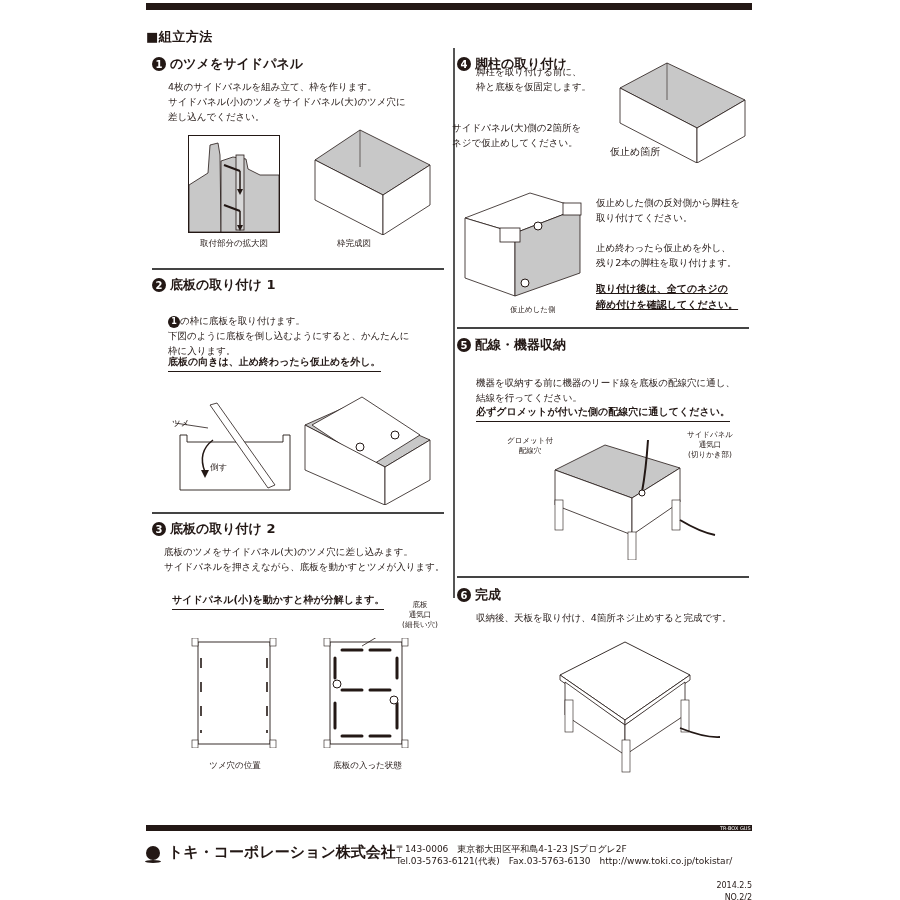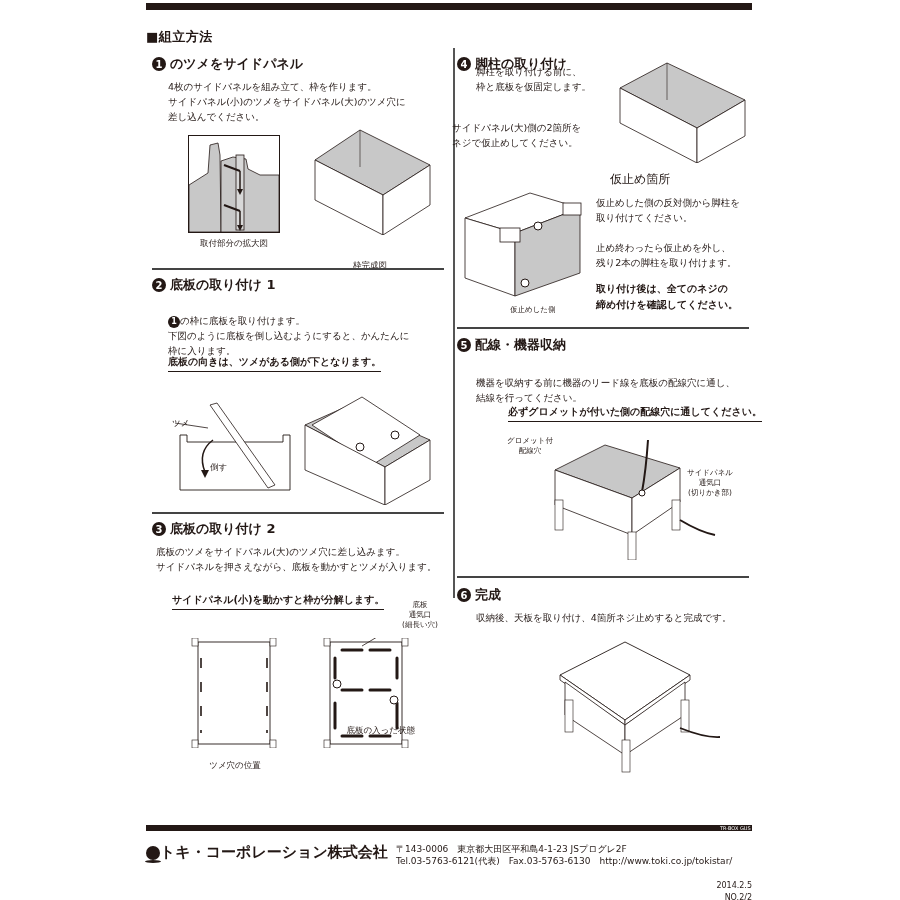--- a/index.html
+++ b/index.html
@@ -12,21 +12,21 @@
   .hr { height:1.5px; background:#444; }
   .sec-head { font-size:13px; font-weight:bold; display:flex; align-items:center; gap:4px; }
   .num { display:inline-flex; width:14px; height:14px; border-radius:50%; background:#231815; color:#fff;
          font-size:10px; font-weight:bold; align-items:center; justify-content:center; }
   .body-text { font-size:9.5px; line-height:15px; white-space:pre-line; }
   .under { font-size:10px; font-weight:bold; border-bottom:1.5px solid #231815; padding-bottom:2px; display:inline-block; }
   .caption { font-size:8.5px; text-align:center; }
   .label-sm { font-size:7.5px; line-height:10px; text-align:center; white-space:pre-line; }
   .bottombar { left:146px; top:825px; width:606px; height:6px; background:#231815; }
   .bottombar-code { left:720px; top:825px; font-size:5px; color:#fff; }
-  .logo { left:146px; top:843px; display:flex; align-items:center; gap:0; font-size:15px; font-weight:bold; }
+  .logo { left:146px; top:843px; display:flex; align-items:center; gap:8px; font-size:15px; font-weight:bold; }
   .logo-mark { width:14px; height:14px; border-radius:50%; background:#231815; position:relative; }
   .logo-mark:after { content:""; position:absolute; left:-1px; top:14px; width:16px; height:3px; border-radius:50%; background:#231815; }
   .addr { left:396px; top:843px; font-size:9px; line-height:12px; white-space:pre-line; }
   .date { left:700px; top:880px; width:52px; text-align:right; font-size:8px; line-height:12px; }
   svg { position:absolute; }
 </style>
 </head>
 <body>
 
 <div class="abs topbar"></div>
@@ -54,35 +54,35 @@
   <polygon points="49,90 55,90 52,96" fill="#231815"></polygon>
 </svg>
 <div class="abs caption" style="left:188px;top:238px;width:92px;">取付部分の拡大図</div>
 
 <svg style="left:305px;top:125px;" width="135" height="110">
   <polygon points="10,35 55,5 125,40 78,70" fill="#c8c8c8" stroke="#231815" stroke-width="0.8"></polygon>
   <polygon points="10,35 78,70 78,110 10,75" fill="#fff" stroke="#231815" stroke-width="0.8"></polygon>
   <polygon points="78,70 125,40 125,80 78,110" fill="#fff" stroke="#231815" stroke-width="0.8"></polygon>
   <line x1="55" y1="5" x2="55" y2="42" stroke="#231815" stroke-width="0.6"></line>
 </svg>
-<div class="abs caption" style="left:330px;top:238px;width:80px;margin-top:22px;">枠完成図</div>
+<div class="abs caption" style="left:314px;top:238px;width:80px;">枠完成図</div>
 
 <div class="abs hr" style="left:152px;top:268px;width:292px;"></div>
 
 <div class="abs sec-head" style="left:152px;top:276px;">
   <span class="num">2</span>
   <span>底板の取り付け 1</span>
 </div>
 <div class="abs body-text" style="left:168px;top:298px;">
   <span class="num" style="width:12px;height:12px;font-size:8px;vertical-align:middle;">1</span><span>の枠に底板を取り付けます。
 下図のように底板を倒し込むようにすると、かんたんに
 枠に入ります。</span>
 </div>
 <div class="abs" style="left:168px;top:350px;">
-  <span class="under">底板の向きは、ツメがある側が下となります。</span>
+  <span class="under">底板の向きは、止め終わったら仮止めを外し。</span>
 </div>
 
 <svg style="left:175px;top:400px;" width="120" height="95">
   <path d="M5 35 L5 90 L115 90 L115 35 L108 35 L108 42 L12 42 L12 35Z" fill="#fff" stroke="#231815" stroke-width="0.9"></path>
   <polygon points="35,5 42,3 100,85 93,88" fill="#fff" stroke="#231815" stroke-width="0.8"></polygon>
   <line x1="0" y1="23" x2="33" y2="28" stroke="#231815" stroke-width="0.8"></line>
   <path d="M38 40 Q22 52 30 72" fill="none" stroke="#231815" stroke-width="1.5"></path>
   <polygon points="26,70 34,70 30,78" fill="#231815"></polygon>
 </svg>
 <div class="abs" style="left:172px;top:418px;font-size:8.5px;text-align:center;">ツメ</div>
@@ -96,21 +96,21 @@
   <circle cx="60" cy="52" r="4" fill="#fff" stroke="#231815"></circle>
   <circle cx="95" cy="40" r="4" fill="#fff" stroke="#231815"></circle>
 </svg>
 
 <div class="abs hr" style="left:152px;top:512px;width:292px;"></div>
 
 <div class="abs sec-head" style="left:152px;top:520px;">
   <span class="num">3</span>
   <span>底板の取り付け 2</span>
 </div>
-<div class="abs body-text" style="left:156px;top:544px;">底板のツメをサイドパネル(大)のツメ穴に差し込みます。
+<div class="abs body-text" style="left:164px;top:544px;">底板のツメをサイドパネル(大)のツメ穴に差し込みます。
 サイドパネルを押さえながら、底板を動かすとツメが入ります。</div>
 <div class="abs" style="left:172px;top:588px;">
   <span class="under">サイドパネル(小)を動かすと枠が分解します。</span>
 </div>
 <div class="abs label-sm" style="left:395px;top:600px;width:50px;text-align:center;">底板
 通気口
 (細長い穴)</div>
 
 <svg style="left:190px;top:638px;" width="90" height="110">
   <rect x="8" y="4" width="72" height="102" fill="#fff" stroke="#231815" stroke-width="0.9"></rect>
@@ -138,71 +138,71 @@
       <line x1="48" y1="98" x2="68" y2="98"></line>
     <line x1="13" y1="20" x2="13" y2="40"></line>
       <line x1="13" y1="65" x2="13" y2="90"></line>
     <line x1="75" y1="20" x2="75" y2="40"></line>
       <line x1="75" y1="65" x2="75" y2="90"></line>
   </g>
   <circle cx="15" cy="46" r="4" fill="#fff" stroke="#231815"></circle>
   <circle cx="72" cy="62" r="4" fill="#fff" stroke="#231815"></circle>
   <line x1="40" y1="8" x2="70" y2="-10" stroke="#231815" stroke-width="0.8"></line>
 </svg>
-<div class="abs caption" style="left:320px;top:725px;width:95px;text-align:right;">底板の入った状態</div>
+<div class="abs caption" style="left:320px;top:760px;width:95px;">底板の入った状態</div>
 
 <div class="abs sec-head" style="left:457px;top:55px;">
   <span class="num">4</span>
   <span>脚柱の取り付け</span>
 </div>
 <div class="abs body-text" style="left:476px;top:64px;">脚柱を取り付ける前に、
 枠と底板を仮固定します。</div>
 <div class="abs body-text" style="left:452px;top:120px;">サイドパネル(大)側の2箇所を
 ネジで仮止めしてください。</div>
 
 <svg style="left:615px;top:58px;" width="135" height="105">
   <polygon points="5,30 52,5 130,42 82,70" fill="#c8c8c8" stroke="#231815" stroke-width="0.8"></polygon>
   <polygon points="5,30 82,70 82,105 5,65" fill="#fff" stroke="#231815" stroke-width="0.8"></polygon>
   <polygon points="82,70 130,42 130,78 82,105" fill="#fff" stroke="#231815" stroke-width="0.8"></polygon>
   <line x1="52" y1="5" x2="52" y2="42" stroke="#231815" stroke-width="0.6"></line>
 </svg>
-<div class="abs" style="left:610px;top:171px;font-size:12px;">仮止め箇所</div>
+<div class="abs" style="left:610px;top:145px;font-size:10px;">仮止め箇所</div>
 
 <svg style="left:460px;top:188px;" width="125" height="115">
   <polygon points="5,30 70,5 120,20 55,45" fill="#fff" stroke="#231815" stroke-width="0.8"></polygon>
   <polygon points="5,30 55,45 55,108 5,90" fill="#fff" stroke="#231815" stroke-width="0.8"></polygon>
   <polygon points="55,45 120,20 120,85 55,108" fill="#c8c8c8" stroke="#231815" stroke-width="0.8"></polygon>
   <rect x="40" y="40" width="20" height="14" fill="#fff" stroke="#231815" stroke-width="0.8"></rect>
   <rect x="103" y="15" width="18" height="12" fill="#fff" stroke="#231815" stroke-width="0.8"></rect>
   <circle cx="78" cy="38" r="4" fill="#fff" stroke="#231815"></circle>
   <circle cx="65" cy="95" r="4" fill="#fff" stroke="#231815"></circle>
 </svg>
 <div class="abs" style="left:510px;top:305px;font-size:7.5px;">仮止めした側</div>
 
 <div class="abs body-text" style="left:596px;top:196px;font-family:Liberation Mono, monospace;">仮止めした側の反対側から脚柱を
 取り付けてください。</div>
 <div class="abs body-text" style="left:596px;top:240px;">止め終わったら仮止めを外し、
 残り2本の脚柱を取り付けます。</div>
-<div class="abs" style="left:596px;top:281px;width:145px;font-size:10px;font-weight:bold;line-height:16px;white-space:pre-line;">取り付け後は、全てのネジの
+<div class="abs" style="left:596px;top:281px;width:145px;font-size:10px;font-weight:bold;line-height:16px;white-space:pre-line;text-decoration:underline;">取り付け後は、全てのネジの
 締め付けを確認してください。</div>
 
 <div class="abs hr" style="left:457px;top:327px;width:292px;"></div>
 
 <div class="abs sec-head" style="left:457px;top:336px;">
   <span class="num">5</span>
   <span>配線・機器収納</span>
 </div>
 <div class="abs body-text" style="left:476px;top:360px;margin-top:15px;">機器を収納する前に機器のリード線を底板の配線穴に通し、
 結線を行ってください。</div>
-<div class="abs" style="left:476px;top:400px;margin-left:32px;">
+<div class="abs" style="left:476px;top:400px;">
   <span class="under">必ずグロメットが付いた側の配線穴に通してください。</span>
 </div>
 <div class="abs label-sm" style="left:500px;top:436px;width:60px;">グロメット付
 配線穴</div>
-<div class="abs label-sm" style="left:680px;top:430px;width:60px;margin-top:38px;">サイドパネル
+<div class="abs label-sm" style="left:680px;top:430px;width:60px;">サイドパネル
 通気口
 (切りかき部)</div>
 
 <svg style="left:550px;top:440px;" width="170" height="120">
   <polygon points="5,30 55,5 130,28 82,58" fill="#c8c8c8" stroke="#231815" stroke-width="0.8"></polygon>
   <polygon points="5,30 82,58 82,95 5,65" fill="#fff" stroke="#231815" stroke-width="0.8"></polygon>
   <polygon points="82,58 130,28 130,62 82,95" fill="#fff" stroke="#231815" stroke-width="0.8"></polygon>
   <rect x="5" y="60" width="8" height="30" fill="#fff" stroke="#231815" stroke-width="0.6"></rect>
   <rect x="78" y="92" width="8" height="28" fill="#fff" stroke="#231815" stroke-width="0.6"></rect>
   <rect x="122" y="60" width="8" height="30" fill="#fff" stroke="#231815" stroke-width="0.6"></rect>

